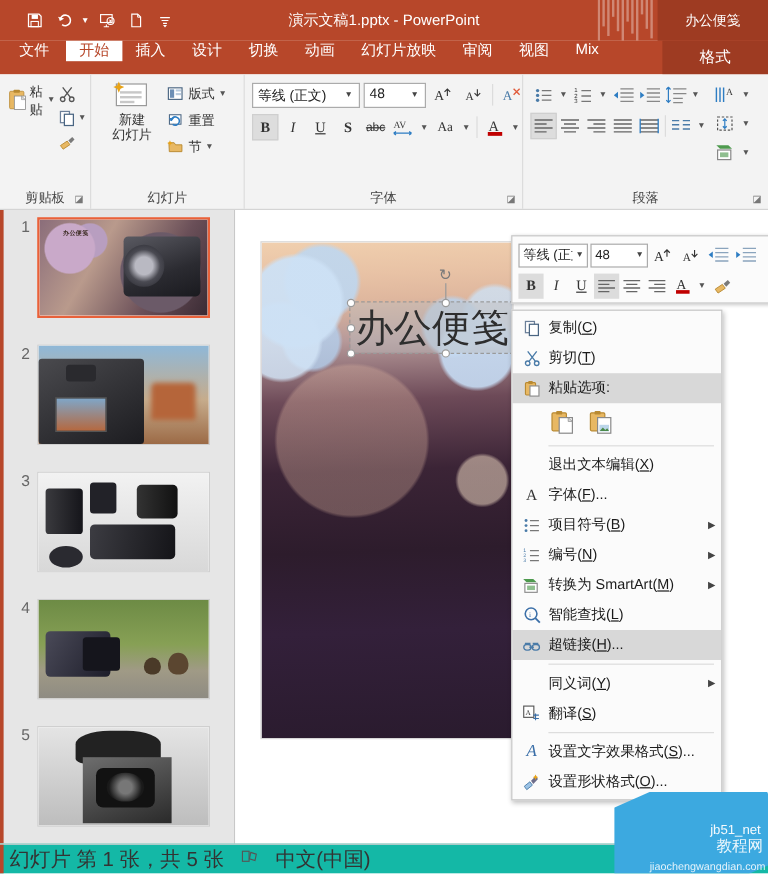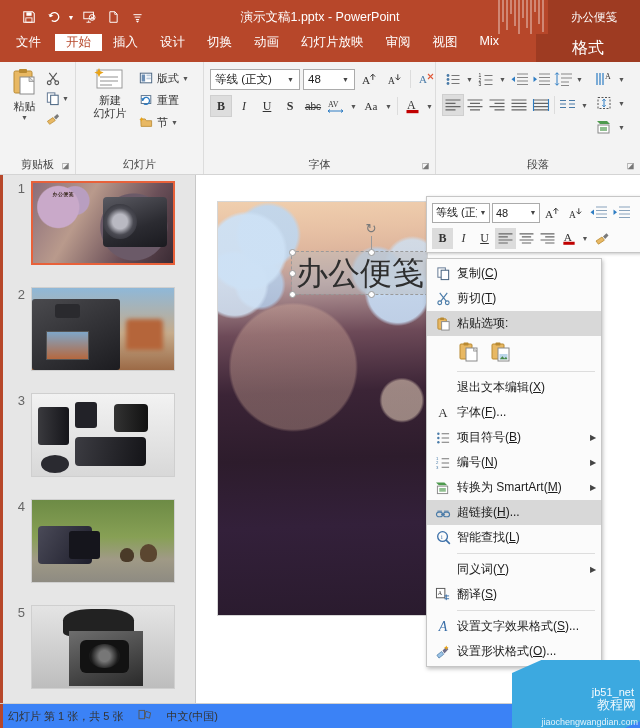--- a/index.html
+++ b/index.html
@@ -47,22 +47,22 @@
     height: 28px; background: #B7472A;
     display: flex; align-items: flex-start; position: relative;
   }
   .tab {
     padding: 0 11px; display: flex; align-items: center;
     color: #fff; font-size: 12.5px; white-space: nowrap;
   }
   .tab.first { padding-left: 16px; padding-right: 14px;}
   .tab.active { background: #ffffff; color: #B7472A; }
   .tab-format {
-    position: absolute; right: 0; top: 0; width: 104px; height: 28px;
-    background: #9E3B22; color: #fff; font-size: 16px;
+    position: absolute; right: 0; top: 0; width: 88px; height: 28px;
+    background: #9E3B22; color: #fff; font-size: 13px;
     display: flex; align-items: center; justify-content: center;
   }
 
   
   .ribbon {
     height: 113px; background: #F3F3F3;
     border-bottom: 1px solid #D4D4D4;
     display: flex; position: relative;
   }
   .rgroup { position: relative; display: flex; flex-direction: column; }
@@ -74,21 +74,21 @@
     position: relative;
   }
   .dlg-launcher {
     position: absolute; right: 4px; bottom: 4px;
     width: 9px; height: 9px; color: #777; font-size: 8px; line-height: 9px;
   }
 
   
   .g-clip { width: 75px; }
   .paste-big {
-    width: 40px; display: flex; flex-direction: column; align-items: center;
+    width: 40px; display: flex; flex-direction: row; align-items: center;
     padding-top: 2px;
   }
   .paste-label { font-size: 11px; color: #333; margin-top: 1px; }
   .paste-caret { font-size: 7px; color: #555; line-height: 6px; margin-top:1px; }
   .clip-small { display: flex; flex-direction: column; gap: 3px; padding-top: 4px; margin-left:2px;}
   .clip-small-row { display: flex; align-items: center; gap: 1px; height: 17px; }
 
   
   .g-slides { width: 128px; }
   .newslide {
@@ -215,23 +215,23 @@
   .mi-label { flex: 1; white-space: nowrap; }
   .mi-arrow { width: 16px; text-align: center; font-size: 8px; color: #444; }
   .mi-sep { height: 1px; background: #DDD; margin: 3px 6px 3px 30px; }
   .paste-icons { display: flex; align-items: center; height: 32px; padding-left: 30px; gap: 8px; }
   .pi { width: 24px; height: 24px; display:flex; align-items:center; justify-content:center;}
   u { text-decoration: underline; }
 
   
   .statusbar {
     position: absolute; left: 0; bottom: 0; width: 100%; height: 25px;
-    background: #3b82f6; border-top: 1px solid #D0D0D0;
+    background: #14b8a6; border-top: 1px solid #D0D0D0;
     display: flex; align-items: center; gap: 14px; padding-left: 8px;
-    font-size: 11px; color: #333;
+    font-size: 17px; color: #333;
   }
   .statusbar::before { content:''; position:absolute; left:0; top:0; bottom:0; width:3px; background:#B7472A;}
 
   
   .wm {
     position: absolute; right: 0; bottom: 0; width: 128px; height: 68px;
     overflow: hidden; pointer-events: none; z-index: 60;
   }
   .wm-tri {
     position: absolute; right: -10px; bottom: -22px; width: 170px; height: 96px;
@@ -839,41 +839,41 @@
       <svg width="16" height="14" viewBox="0 0 17 15">
           <path d="M1 1.5h9l3 3H4z" fill="#4E9A4E"></path>
           <rect x="2.5" y="5.5" width="11" height="8" fill="#fff" stroke="#888"></rect>
           <rect x="4.5" y="7.5" width="7" height="4" fill="#8FBF8F"></rect>
         </svg>
     </span>
     <span class="mi-label"><span>转换为 SmartArt(</span><u>M</u><span>)</span></span>
     <span class="mi-arrow">▶</span>
   </div>
 
+  <div class="mi">
+    <span class="mi-icon">
+      <svg width="15" height="15" viewBox="0 0 16 16">
+          <circle cx="7" cy="7" r="5.2" fill="none" stroke="#3B6FA8" stroke-width="1.4"></circle>
+          <path d="M10.8 10.8l4 4" stroke="#3B6FA8" stroke-width="1.6"></path>
+          <text x="5.2" y="9.6" font-size="6.5" fill="#3B6FA8" font-family="Liberation Serif, serif">i</text>
+        </svg>
+    </span>
+    <span class="mi-label"><span>智能查找(</span><u>L</u><span>)</span></span>
+  </div>
+
   <div class="mi hl">
     <span class="mi-icon">
       <svg width="16" height="14" viewBox="0 0 17 15">
           <path d="M2.5 5.5h5M9.5 5.5h5" stroke="#4a7ba8" stroke-width="1"></path>
           <rect x="1.5" y="6.5" width="6.5" height="5" rx="2.5" fill="none" stroke="#4a7ba8" stroke-width="1.2"></rect>
           <rect x="9" y="6.5" width="6.5" height="5" rx="2.5" fill="none" stroke="#4a7ba8" stroke-width="1.2"></rect>
           <path d="M6.5 9h4" stroke="#4a7ba8" stroke-width="1.3"></path>
         </svg>
     </span>
     <span class="mi-label"><span>超链接(</span><u>H</u><span>)...</span></span>
-  </div>
-
-  <div class="mi">
-    <span class="mi-icon">
-      <svg width="15" height="15" viewBox="0 0 16 16">
-          <circle cx="7" cy="7" r="5.2" fill="none" stroke="#3B6FA8" stroke-width="1.4"></circle>
-          <path d="M10.8 10.8l4 4" stroke="#3B6FA8" stroke-width="1.6"></path>
-          <text x="5.2" y="9.6" font-size="6.5" fill="#3B6FA8" font-family="Liberation Serif, serif">i</text>
-        </svg>
-    </span>
-    <span class="mi-label"><span>智能查找(</span><u>L</u><span>)</span></span>
   </div>
 
   <div class="mi-sep"></div>
 
   <div class="mi">
     <span class="mi-icon"></span>
     <span class="mi-label"><span>同义词(</span><u>Y</u><span>)</span></span>
     <span class="mi-arrow">▶</span>
   </div>
 

